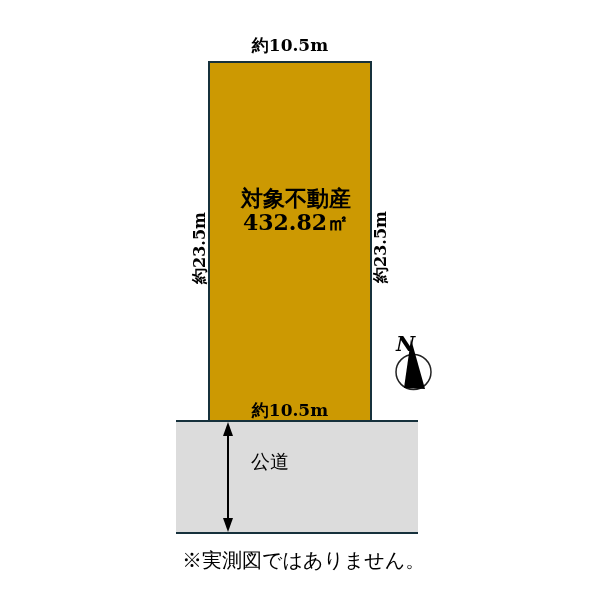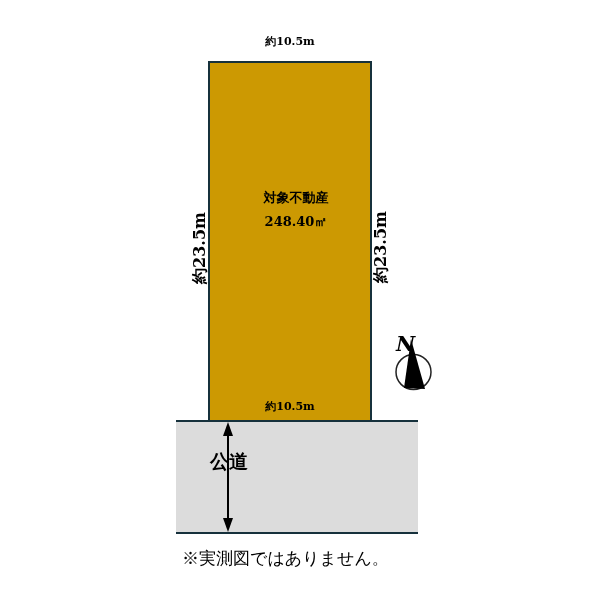--- a/index.html
+++ b/index.html
@@ -26,28 +26,28 @@
     box-sizing: border-box;
     background: #CC9902;
     border: 2px solid #16313C;
   }
   .plot-info {
     position: absolute;
     left: 208px;
     top: 186px;
     width: 176px;
     text-align: center;
-    font-size: 13px;
+    font-size: 22px;
     font-weight: bold;
     line-height: 24px;
   }
   
   .dim {
     position: absolute;
-    font-size: 11px;
+    font-size: 17px;
     font-weight: bold;
     white-space: nowrap;
   }
   .dim-top {
     left: 208px;
     top: 34px;
     width: 164px;
     text-align: center;
   }
   .dim-bottom {
@@ -84,23 +84,23 @@
     box-sizing: border-box;
     background: #DCDCDC;
     border-top: 2px solid #16313C;
     border-bottom: 2px solid #16313C;
   }
   .road-info {
     position: absolute;
     left: 210px;
     top: 449px;
     width: 120px;
-    text-align: left;
+    text-align: center;
     font-size: 19px;
-    font-weight: bold;
+    font-weight: normal;
     line-height: 24px;
     z-index: 2;
   }
   .road-arrow {
     position: absolute;
     left: 219px;
     top: 422px;
     z-index: 2;
   }
   
@@ -114,40 +114,40 @@
     font-style: italic;
     font-weight: bold;
     font-size: 21px;
     fill: #000000;
   }
   
   .note {
     position: absolute;
     left: 182px;
     top: 547px;
-    font-size: 17px;
+    font-size: 20px;
     white-space: nowrap;
     letter-spacing: 0px;
   }
 </style>
 </head>
 <body>
 
 <div class="canvas">
 
   <div class="dim dim-top">約10.5m</div>
 
   <div class="plot"></div>
 
   <div class="dim dim-side dim-left">約23.5m</div>
   <div class="dim dim-side dim-right">約23.5m</div>
 
   <div class="plot-info">
     <div>対象不動産</div>
-    <div>248.40㎡</div>
+    <div>432.82㎡</div>
   </div>
 
   <div class="dim dim-bottom">約10.5m</div>
 
   <div class="road"></div>
 
   <svg class="road-arrow" width="18" height="110" viewBox="0 0 18 110">
     <line x1="9" y1="6" x2="9" y2="104" stroke="#000000" stroke-width="2"></line>
     <polygon points="9,0 4,14 14,14" fill="#000000"></polygon>
     <polygon points="9,110 4,96 14,96" fill="#000000"></polygon>

